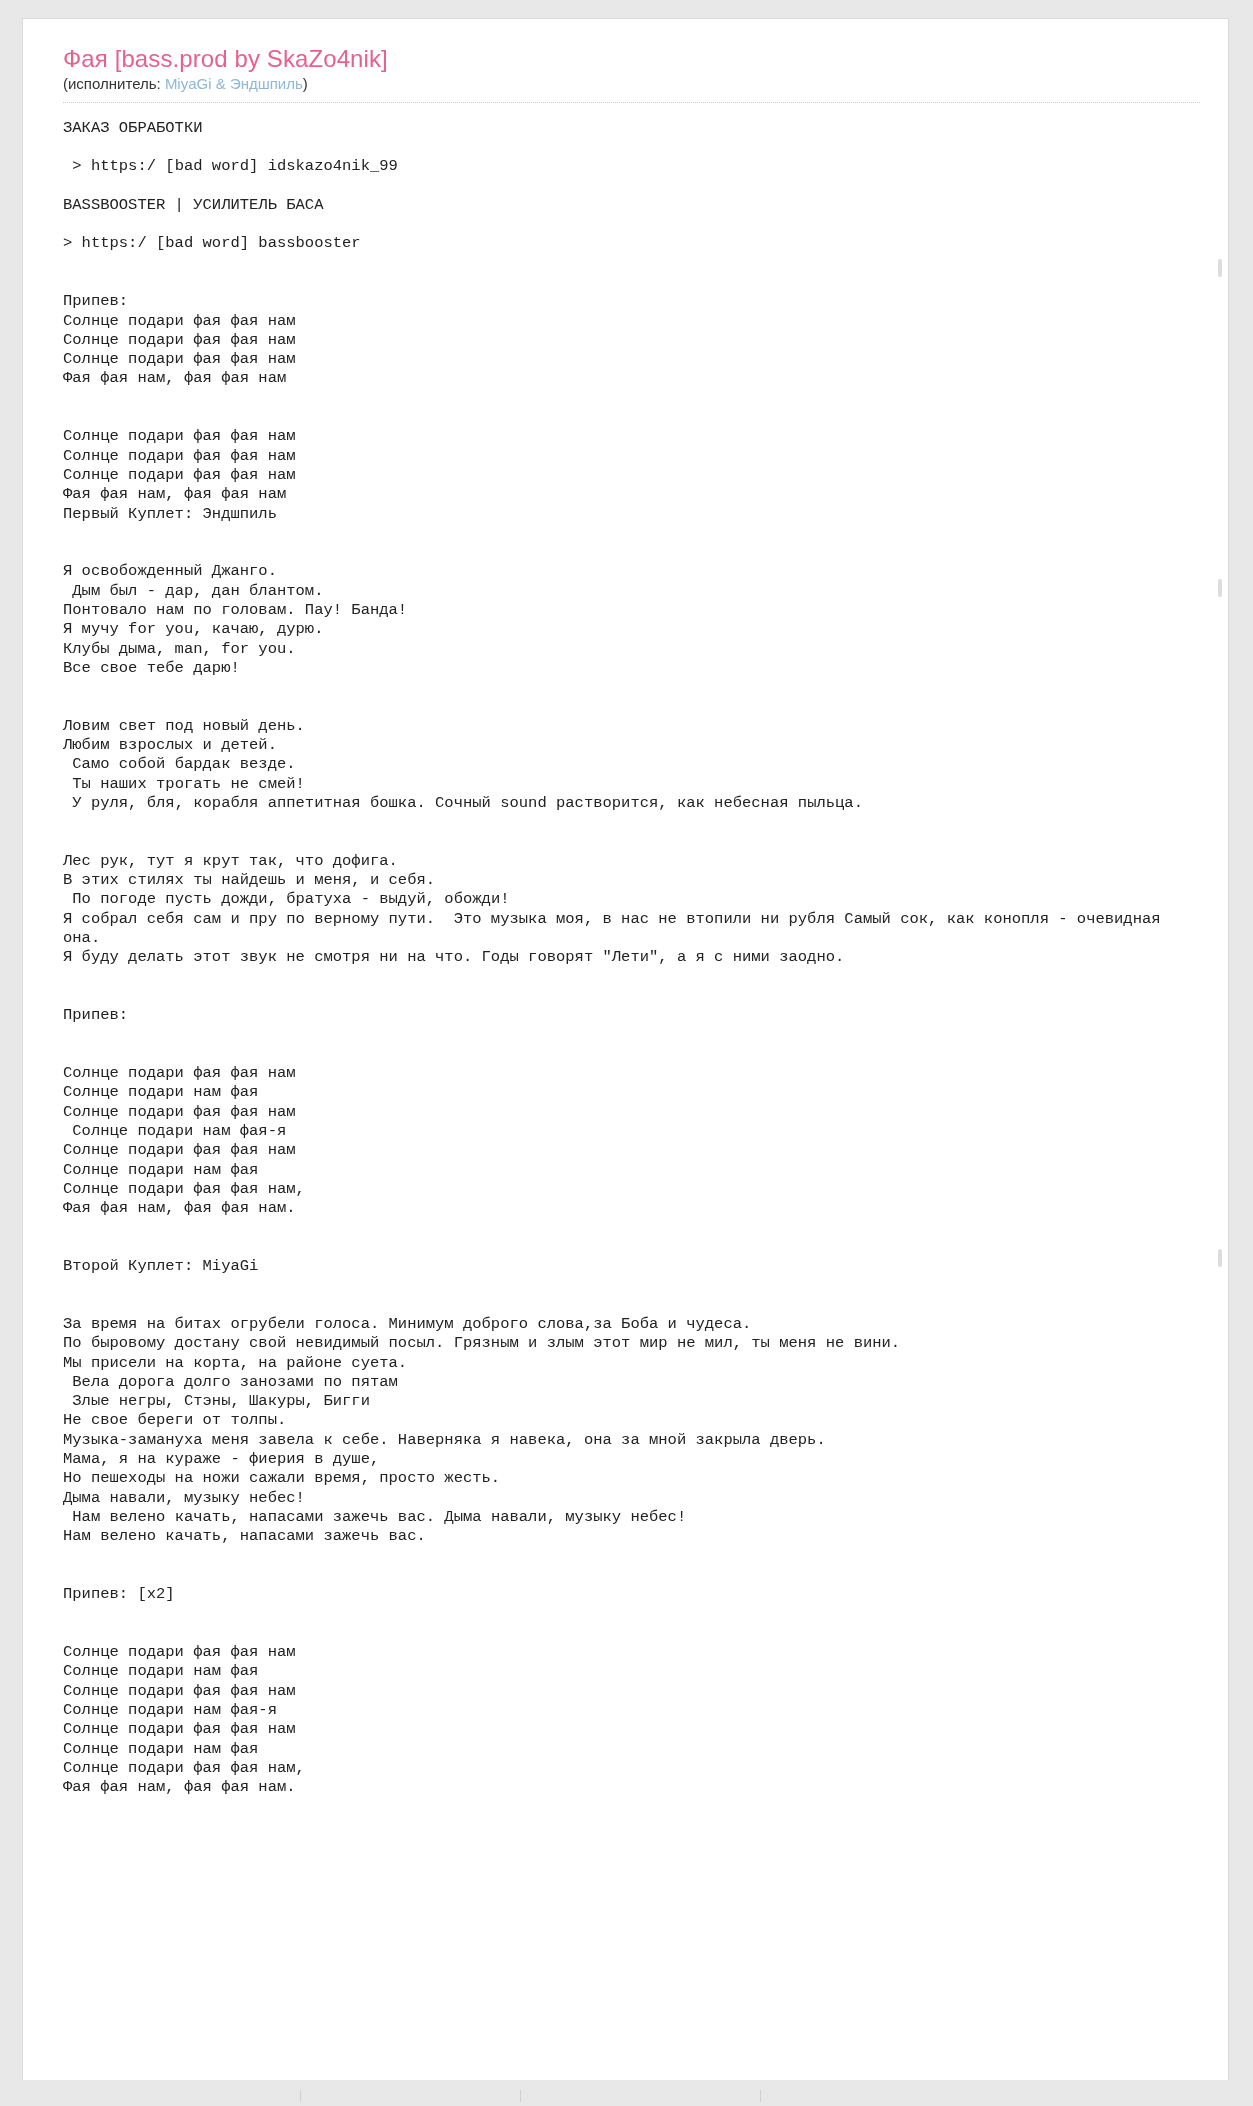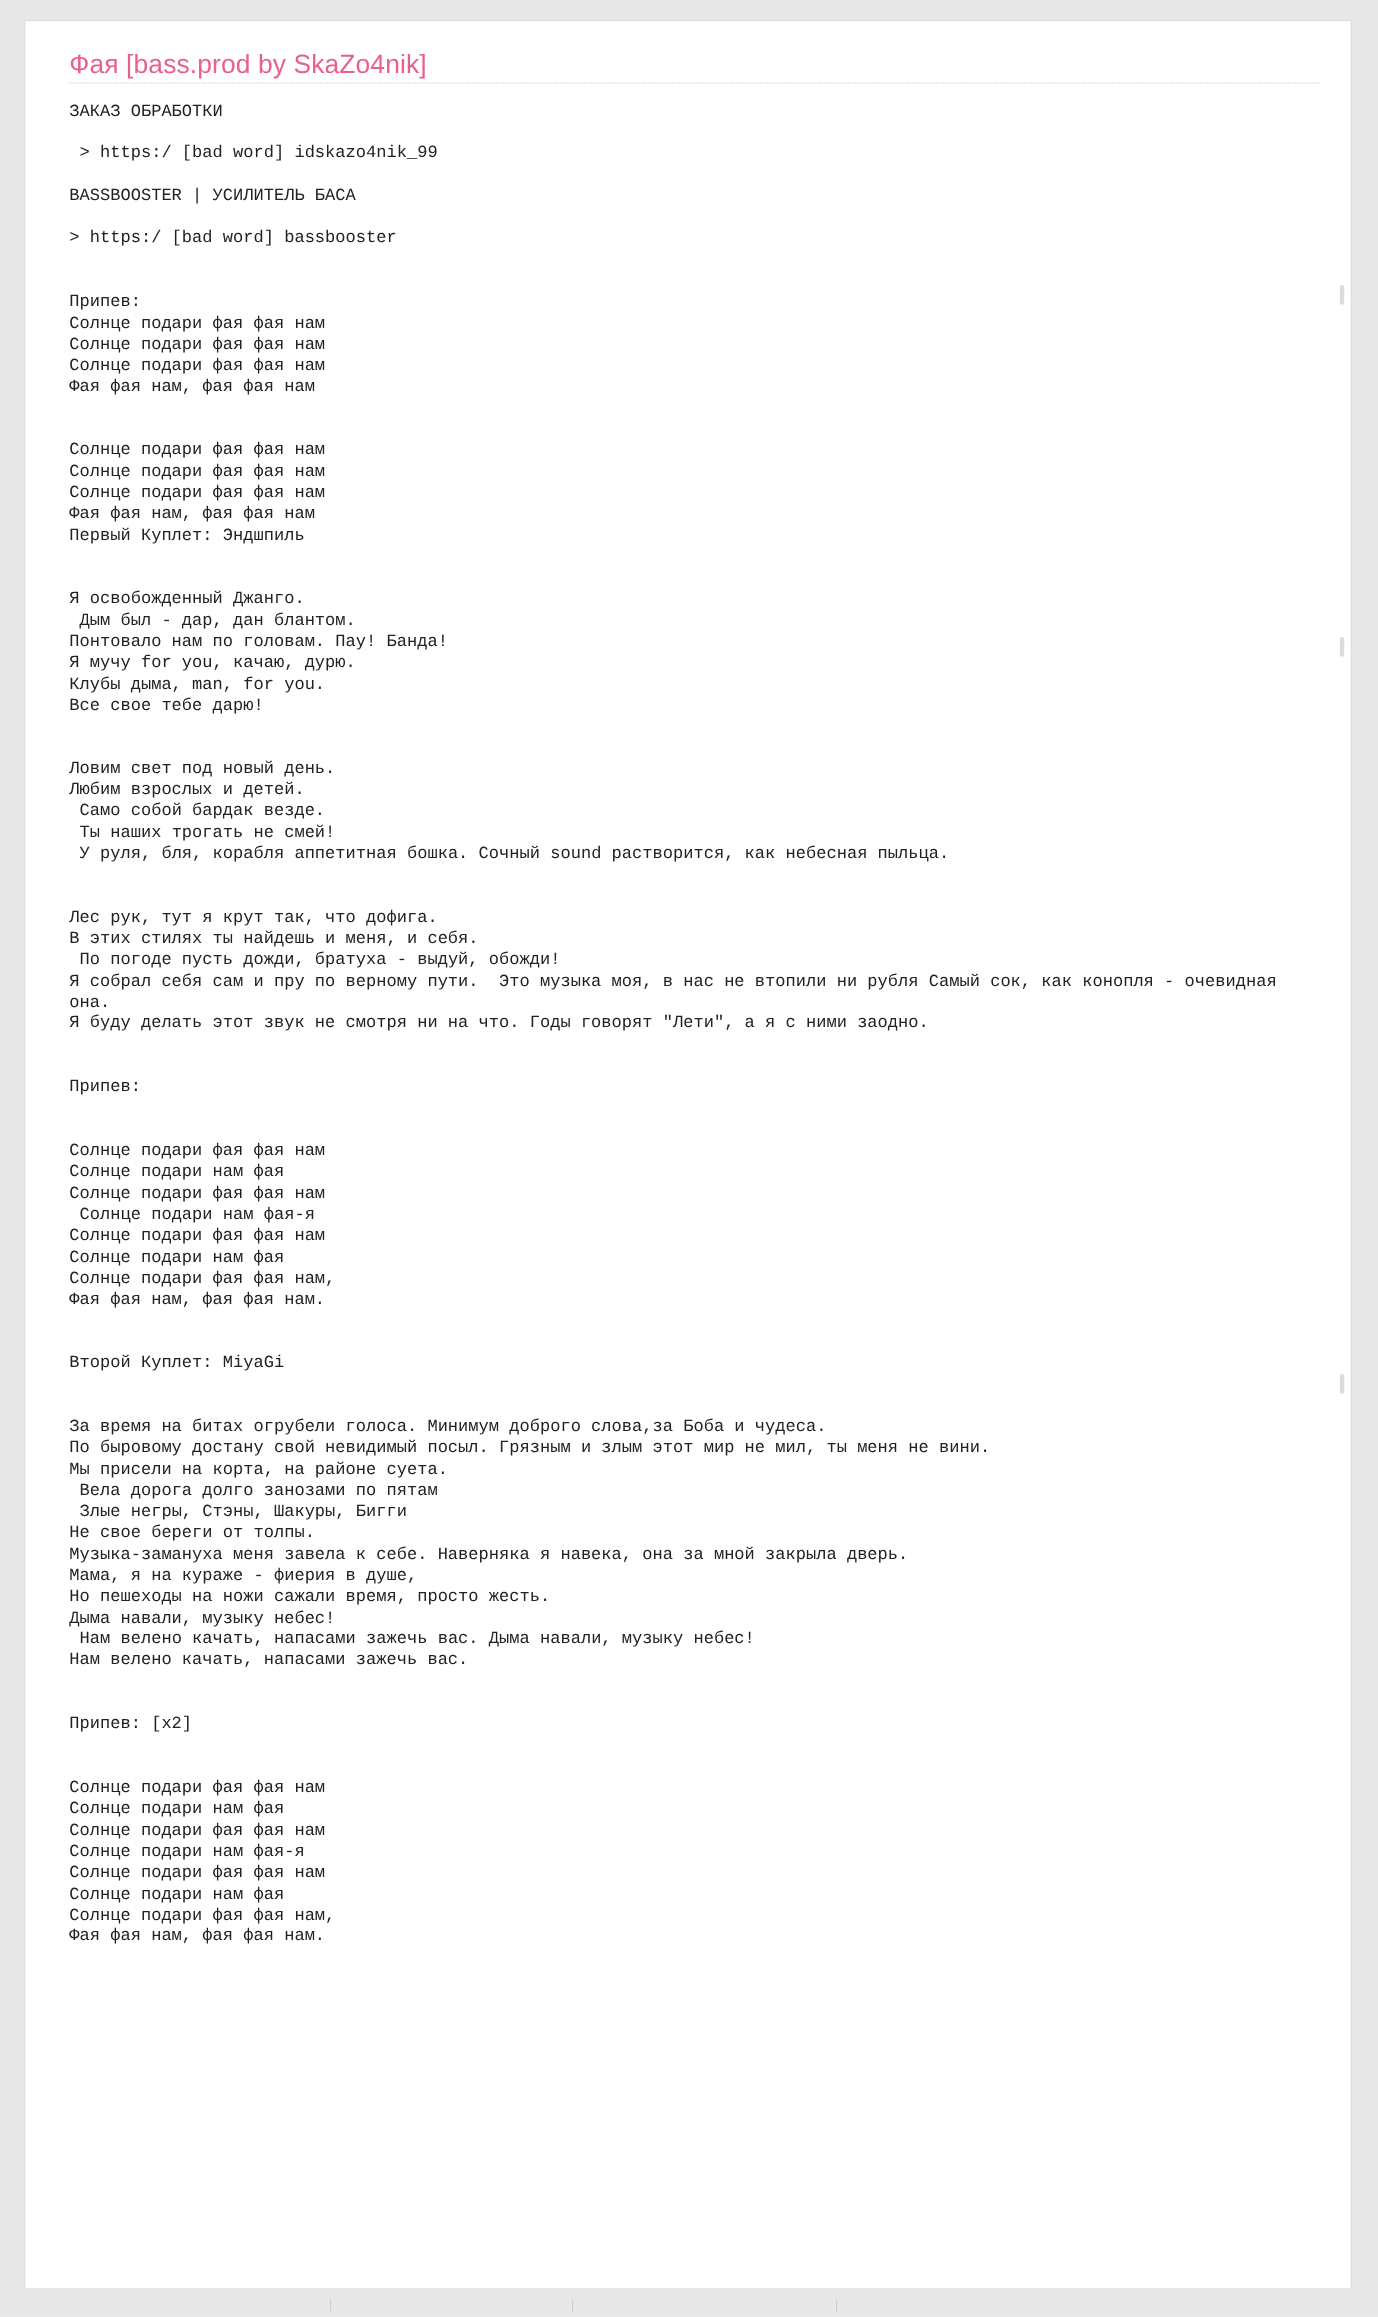--- a/index.html
+++ b/index.html
@@ -92,20 +92,21 @@
   .ft3 { left: 760px; }
 </style>
 </head>
 <body>
 
 <div class="page">
   <div class="sheet">
 
     <h1 class="song-title">Фая [bass.prod by SkaZo4nik]</h1>
 
+    <div class="artist-line"><span>(исполнитель: </span><a href="#">MiyaGi &amp; Эндшпиль</a><span>)</span></div>
 
     <hr class="divider">
 
     <div class="lyrics">ЗАКАЗ ОБРАБОТКИ
 
  &gt; https:/ [bad word] idskazo4nik_99
 
 BASSBOOSTER | УСИЛИТЕЛЬ БАСА
 
 &gt; https:/ [bad word] bassbooster

